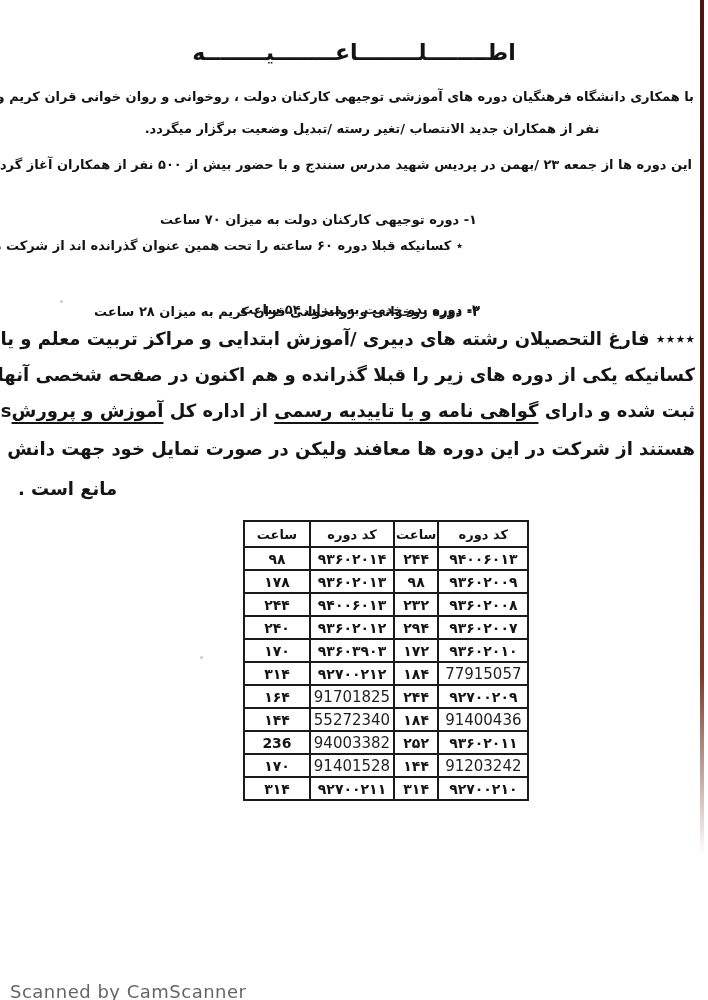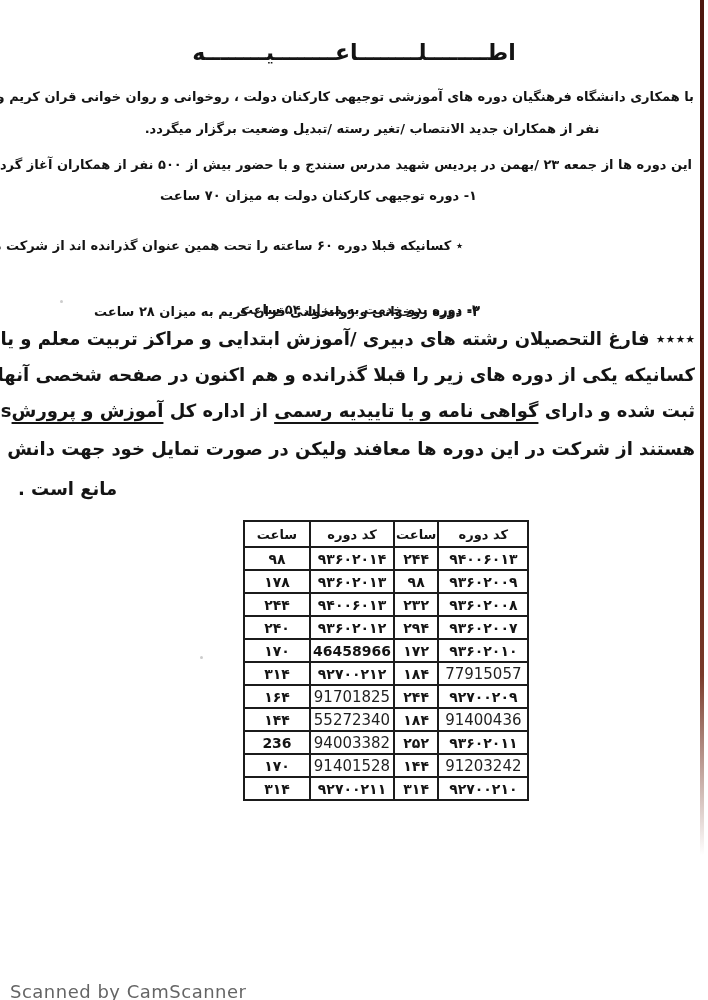--- a/index.html
+++ b/index.html
@@ -22,21 +22,21 @@
     top:40px;left:0;right:0;text-align:center;
     font-size:22px;font-weight:bold;letter-spacing:1px;
   }
 
   .p-line{font-size:13px;font-weight:bold;line-height:18px;}
   .intro-1{top:88px;right:14px;}
   .intro-2{top:120px;left:36px;right:0;text-align:center;}
   .start-notice{top:156px;right:16px;}
 
   .course-item{font-size:13px;font-weight:bold;}
-  .item-1{top:188px;right:231px;text-align:center;}
+  .item-1{top:212px;right:231px;text-align:center;}
   .exemption{top:238px;right:245px;}
   .item-2{top:276px;right:228px;margin-top:28px;}
   .item-3{top:302px;right:228px;}
 
   .big-line{font-size:18px;font-weight:bold;}
   .big-1{top:328px;right:13px;}
   .big-2{top:364px;right:13px;}
   .big-3{top:400px;right:13px;left:15px;display:flex;justify-content:space-between;align-items:baseline;}
   .big-3 .ltms{direction:ltr;order:2;}
   .big-4{top:438px;right:13px;}
@@ -133,21 +133,21 @@
       </tr>
       <tr>
         <td>۹۳۶۰۲۰۰۷</td>
         <td>۲۹۴</td>
         <td>۹۳۶۰۲۰۱۲</td>
         <td>۲۴۰</td>
       </tr>
       <tr>
         <td>۹۳۶۰۲۰۱۰</td>
         <td>۱۷۲</td>
-        <td>46458966</td>
+        <td>۹۳۶۰۳۹۰۳</td>
         <td>۱۷۰</td>
       </tr>
       <tr>
         <td class="latin">77915057</td>
         <td>۱۸۴</td>
         <td>۹۲۷۰۰۲۱۲</td>
         <td>۳۱۴</td>
       </tr>
       <tr>
         <td>۹۲۷۰۰۲۰۹</td>

